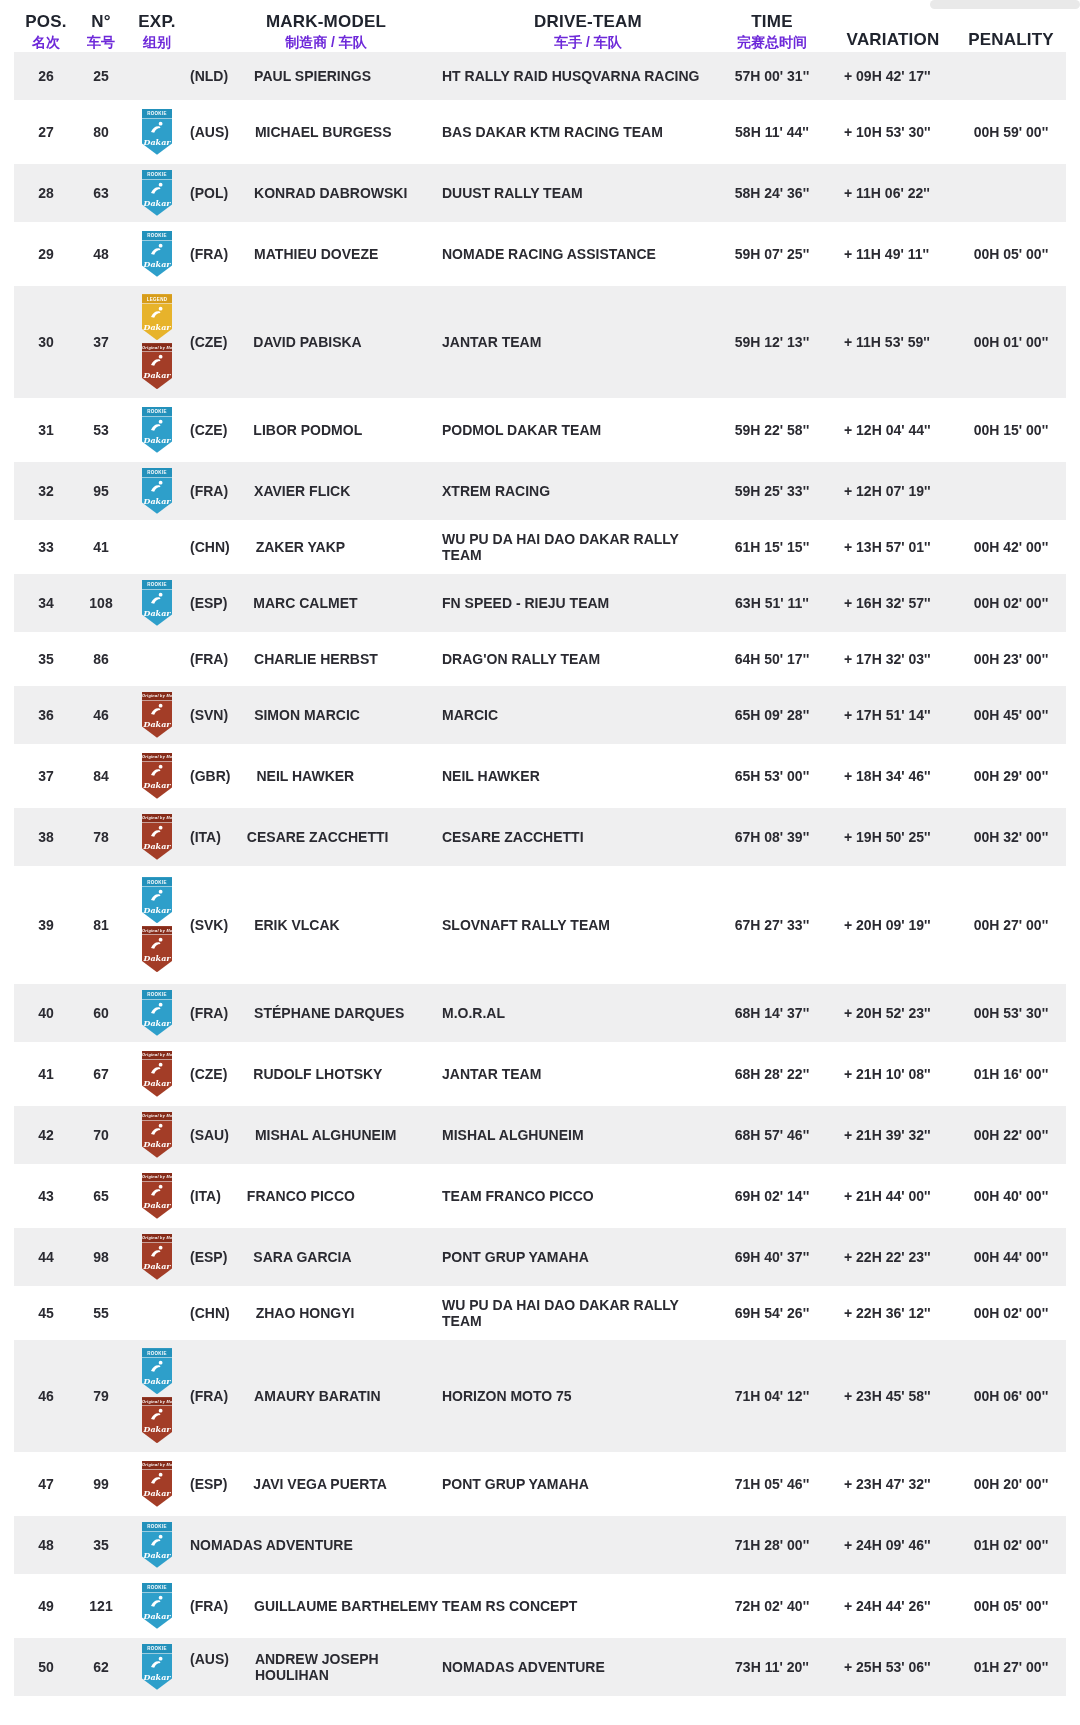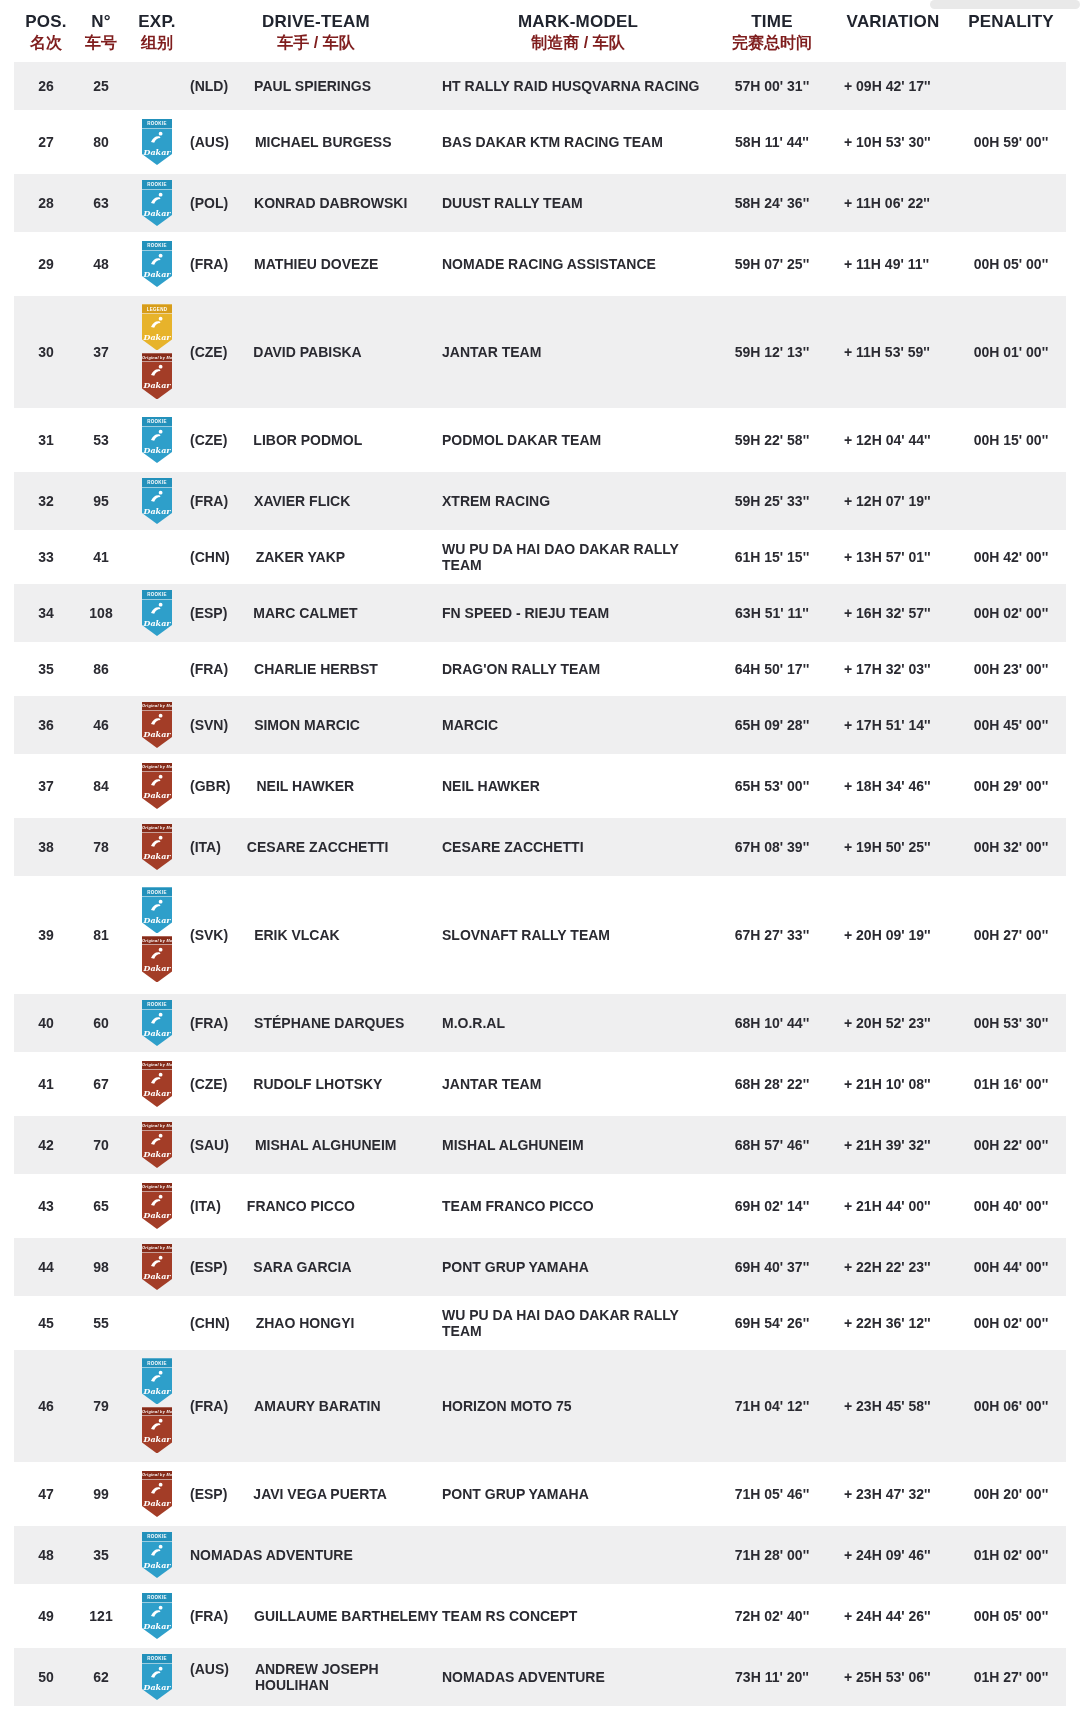--- a/index.html
+++ b/index.html
@@ -3,24 +3,24 @@
 <meta charset="utf-8">
 <style>
   * { margin:0; padding:0; box-sizing:border-box; }
   html,body { background:#ffffff; font-family:"Liberation Sans", sans-serif; }
   .page { width:1080px; min-height:1725px; position:relative; padding:6px 14px 10px 14px; }
 
   .scroll-pill { position:absolute; top:0; right:0; width:150px; height:9px;
     background:#e9e9e9; border-radius:5px; }
 
   
-  .thead { display:flex; align-items:flex-start; padding:6px 0 10px 0; }
+  .thead { display:flex; align-items:flex-end; padding:6px 0 2px 0; }
   .hcell { display:flex; flex-direction:column; align-items:center; line-height:1.15; }
   .hcell .en { font-size:17px; font-weight:bold; color:#20242e; letter-spacing:0.2px; }
-  .hcell .zh { font-size:16px; font-weight:bold; color:#7f1d1d; margin-top:2px; }
+  .hcell .zh { font-size:14px; font-weight:bold; color:#6d28d9; margin-top:2px; }
 
   
   .c-pos { width:64px; }
   .c-num { width:46px; }
   .c-exp { width:66px; }
   .c-driver { width:252px; }
   .c-team { flex:1; }
   .c-time { width:116px; }
   .c-var { width:126px; }
   .c-pen { width:110px; }
@@ -70,27 +70,27 @@
       <span class="zh">名次</span>
     </div>
     <div class="hcell c-num">
       <span class="en">N°</span>
       <span class="zh">车号</span>
     </div>
     <div class="hcell c-exp">
       <span class="en">EXP.</span>
       <span class="zh">组别</span>
     </div>
+    <div class="hcell c-team">
+      <span class="en">MARK-MODEL</span>
+      <span class="zh">制造商 / 车队</span>
+    </div>
     <div class="hcell c-driver">
       <span class="en">DRIVE-TEAM</span>
       <span class="zh">车手 / 车队</span>
-    </div>
-    <div class="hcell c-team">
-      <span class="en">MARK-MODEL</span>
-      <span class="zh">制造商 / 车队</span>
     </div>
     <div class="hcell c-time">
       <span class="en">TIME</span>
       <span class="zh">完赛总时间</span>
     </div>
     <div class="hcell c-var">
       <span class="en">VARIATION</span>
     </div>
     <div class="hcell c-pen">
       <span class="en">PENALITY</span>
@@ -462,21 +462,21 @@
       </svg>
     </div>
     <div class="badge-script">Dakar</div>
   </div>
         </div>
     <div class="cell c-driver">
       <span>(FRA)</span>
       <span>STÉPHANE DARQUES</span>
     </div>
     <div class="cell c-team">M.O.R.AL</div>
-    <div class="cell c-time">68H 10' 44''</div>
+    <div class="cell c-time">68H 14' 37''</div>
     <div class="cell c-var">+ 20H 52' 23''</div>
     <div class="cell c-pen">00H 53' 30''</div>
   </div>
       <div class="row odd h1">
     <div class="cell c-pos">41</div>
     <div class="cell c-num">67</div>
     <div class="cell c-exp">
           <div class="badge badge-original">
     <div class="badge-label">Original by Motul</div>
     <div class="badge-fig">

